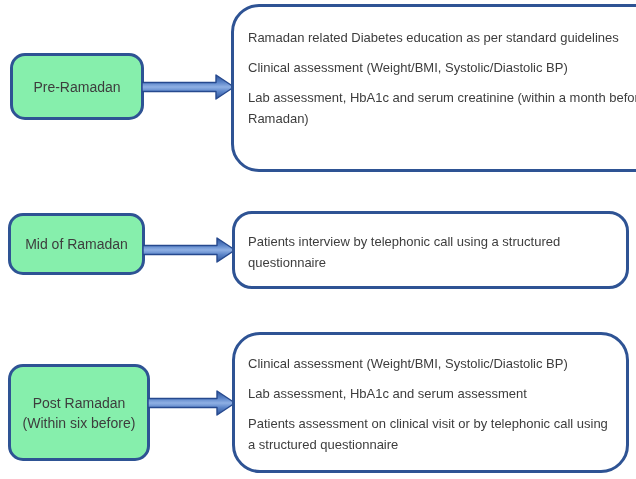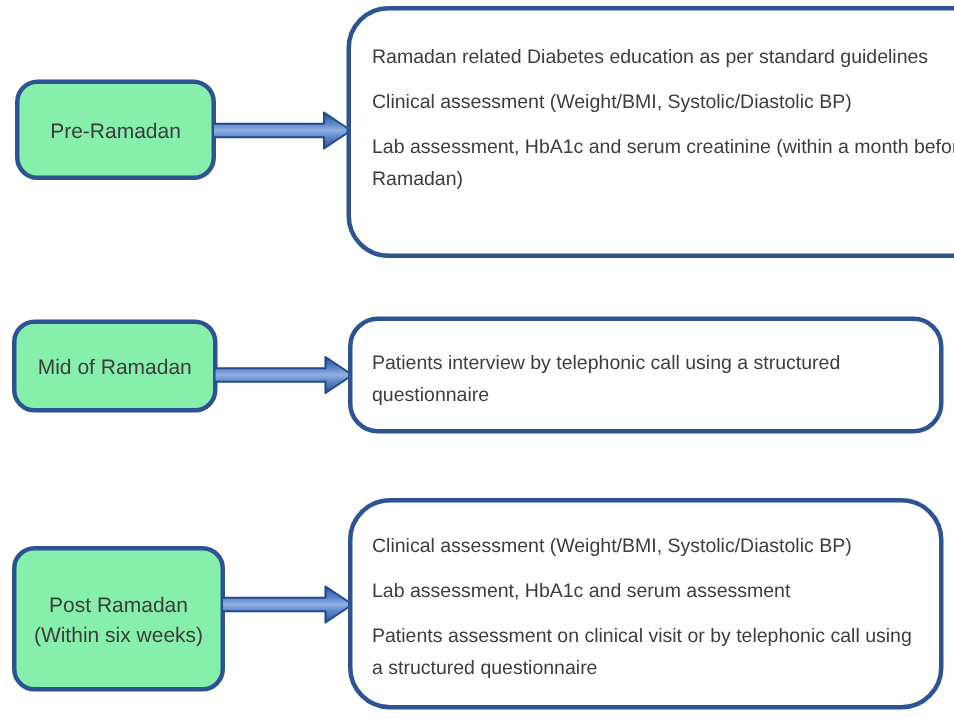--- a/index.html
+++ b/index.html
@@ -112,21 +112,21 @@
     </defs>
     <path d="M0,10.5 L74,10.5 L74,3 L92,15 L74,27 L74,19.5 L0,19.5 Z" fill="url(#grad-2)" stroke="#26498e" stroke-width="1.4" stroke-linejoin="round"></path>
   </svg>
 
   <div class="detail-box" id="detail-2">
     <p>Patients interview by telephonic call using a structured questionnaire</p>
   </div>
 
   <div class="stage-box" id="stage-3">
     <span>Post Ramadan
-(Within six weeks)</span>
+(Within six before)</span>
   </div>
 
   <svg class="flow-arrow" id="arrow-3" width="88" height="30" viewBox="0 0 88 30" aria-hidden="true">
     <defs>
       <linearGradient id="grad-3" x1="0" y1="0" x2="0" y2="1">
         <stop offset="0%" stop-color="#2b5198"></stop>
         <stop offset="30%" stop-color="#5b84c8"></stop>
         <stop offset="50%" stop-color="#8fb0e4"></stop>
         <stop offset="70%" stop-color="#5b84c8"></stop>
         <stop offset="100%" stop-color="#2b5198"></stop>

